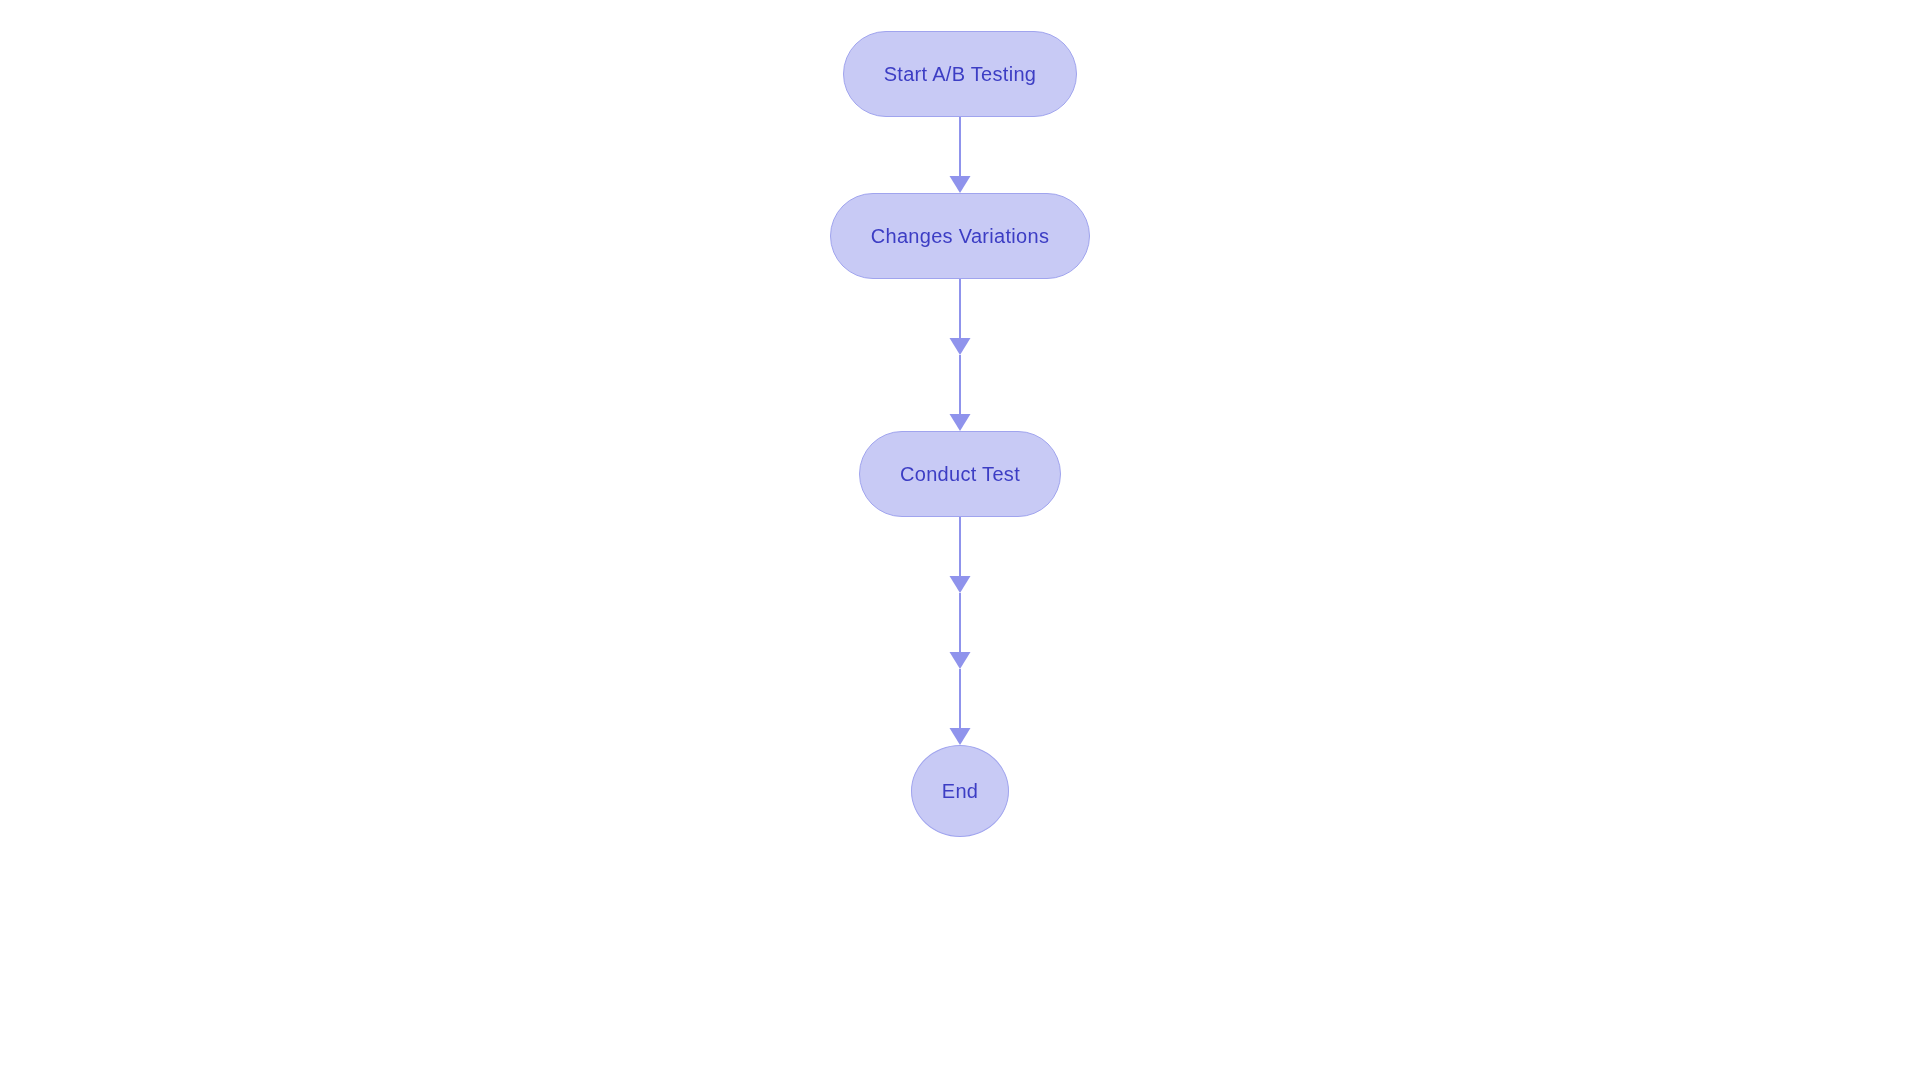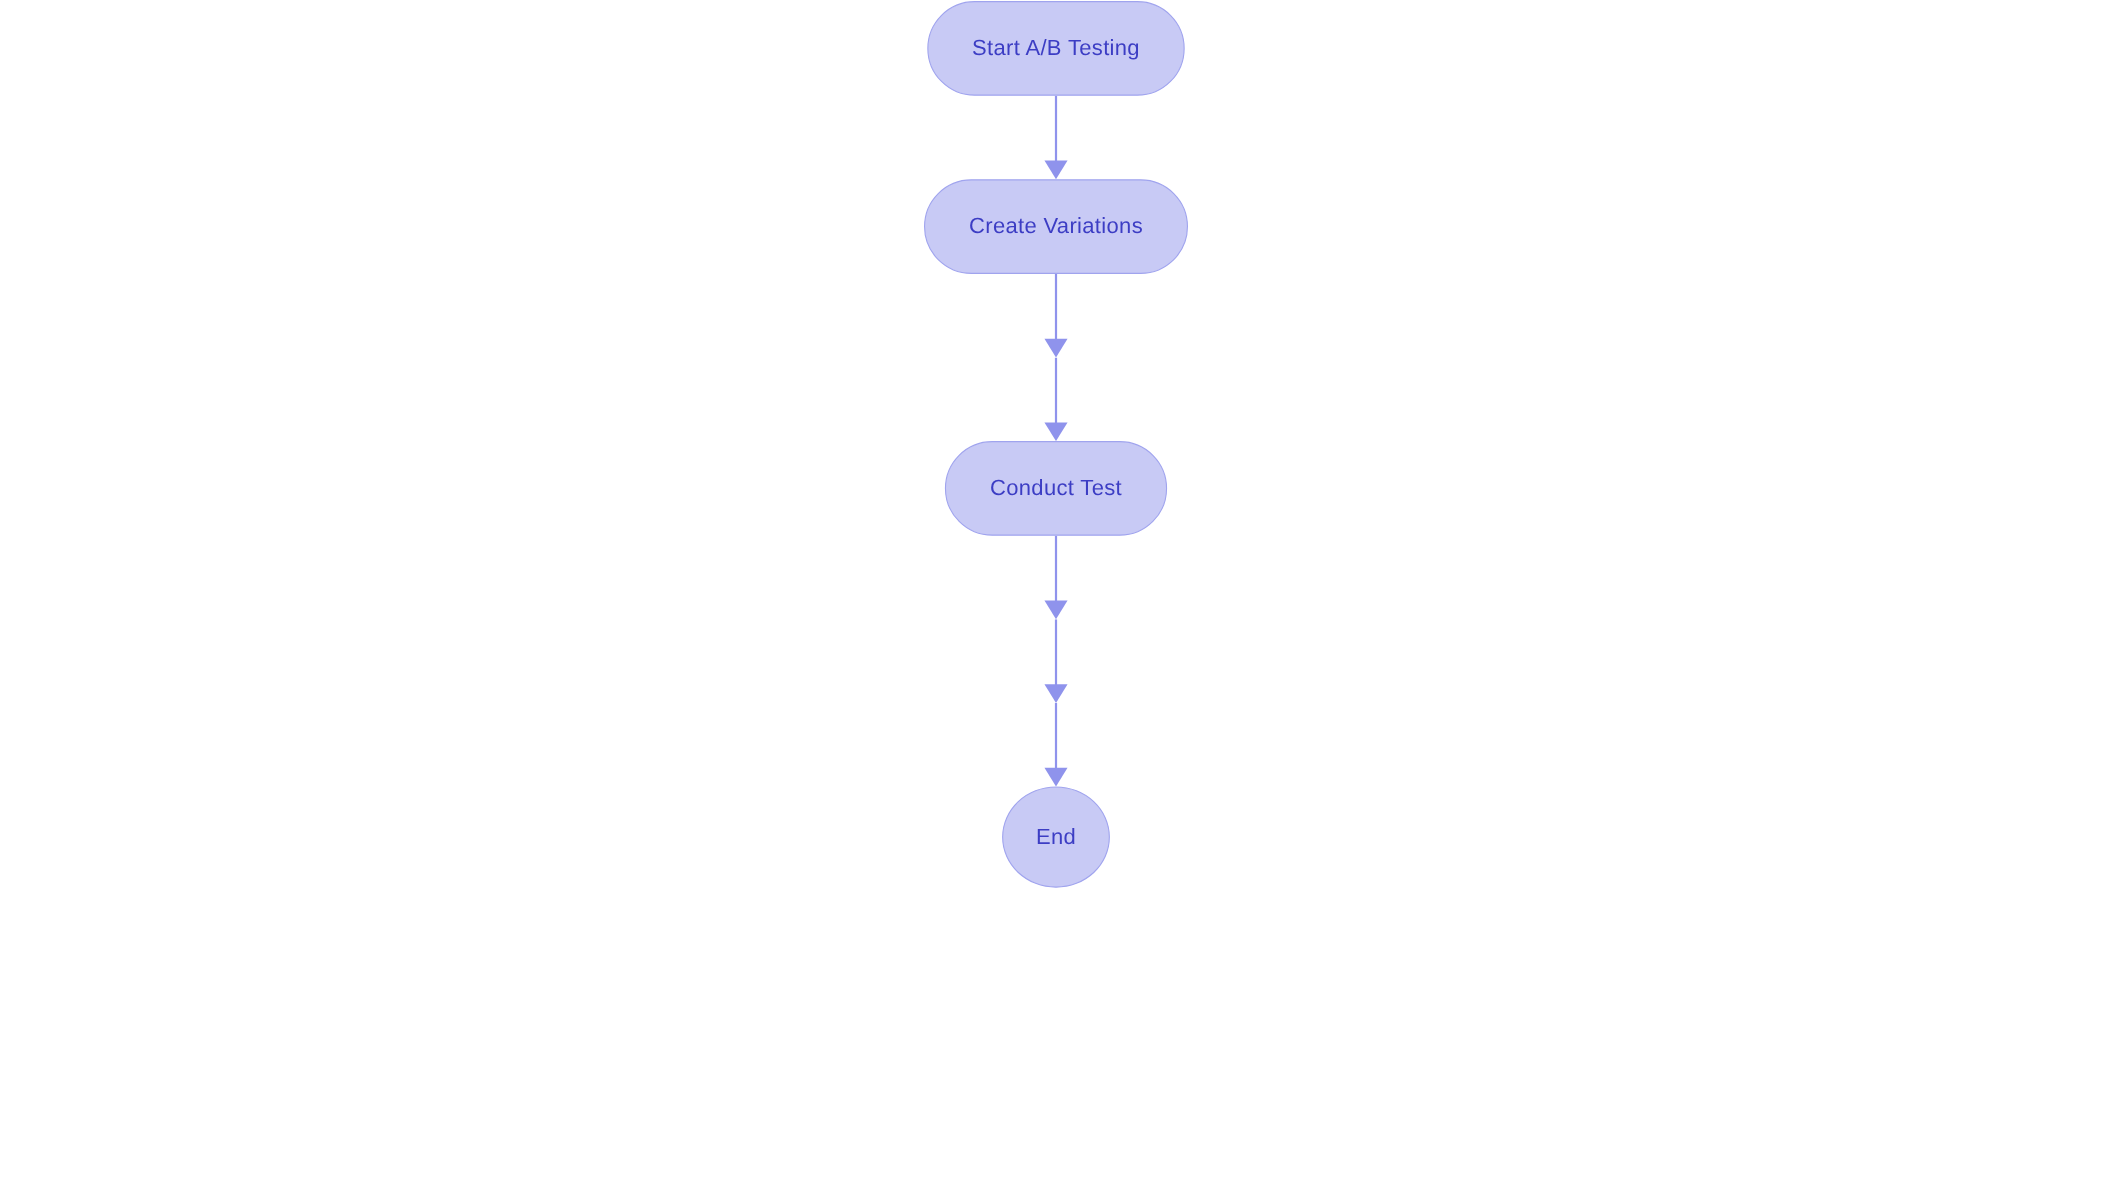--- a/index.html
+++ b/index.html
@@ -15,21 +15,21 @@
   }
   .canvas {
     position: absolute;
     top: 0;
     left: 0;
     width: 1920px;
     height: 1083px;
     display: flex;
     flex-direction: column;
     align-items: center;
-    padding-top: 1px;
+    padding-top: 31px;
     box-sizing: border-box;
   }
   .node {
     flex: 0 0 auto;
     display: flex;
     align-items: center;
     justify-content: center;
     background: var(--node-fill, #c8caf5);
     border: 1.5px solid var(--node-border, #a0a4ee);
     color: var(--node-text, #3c3dc4);
@@ -74,21 +74,21 @@
   <div class="node pill">
     <span class="node-label">Start A/B Testing</span>
   </div>
 
   <svg class="connector" width="24" height="76" viewBox="0 0 24 76" aria-hidden="true">
     <line class="shaft" x1="12" y1="0" x2="12" y2="61"></line>
     <polygon class="head" points="1.5,59 22.5,59 12,76"></polygon>
   </svg>
 
   <div class="node pill">
-    <span class="node-label">Create Variations</span>
+    <span class="node-label">Changes Variations</span>
   </div>
 
   <svg class="connector" width="24" height="76" viewBox="0 0 24 76" aria-hidden="true">
     <line class="shaft" x1="12" y1="0" x2="12" y2="61"></line>
     <polygon class="head" points="1.5,59 22.5,59 12,76"></polygon>
   </svg>
 
 
   <svg class="connector" width="24" height="76" viewBox="0 0 24 76" aria-hidden="true">
     <line class="shaft" x1="12" y1="0" x2="12" y2="61"></line>

